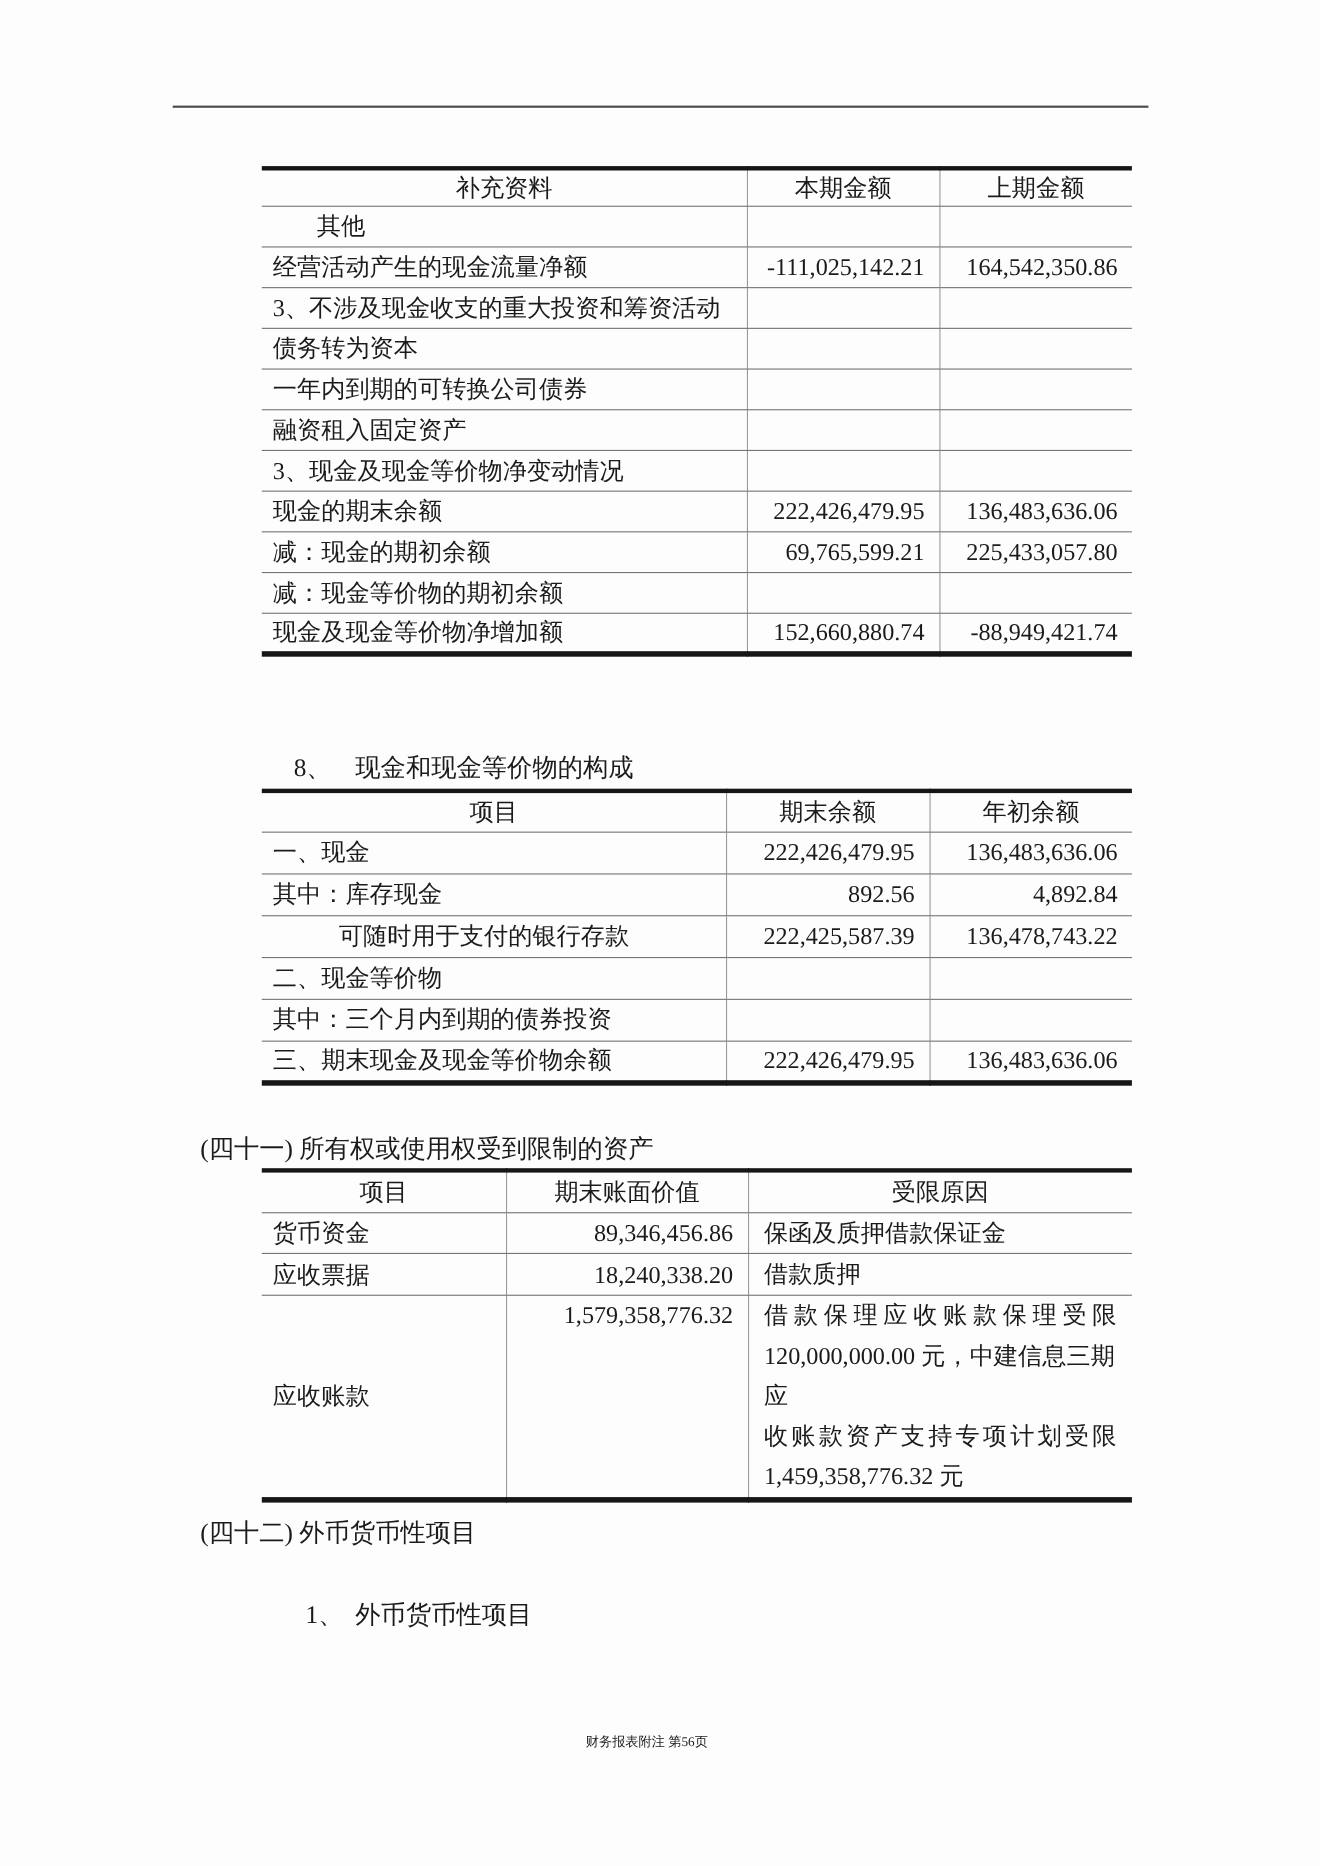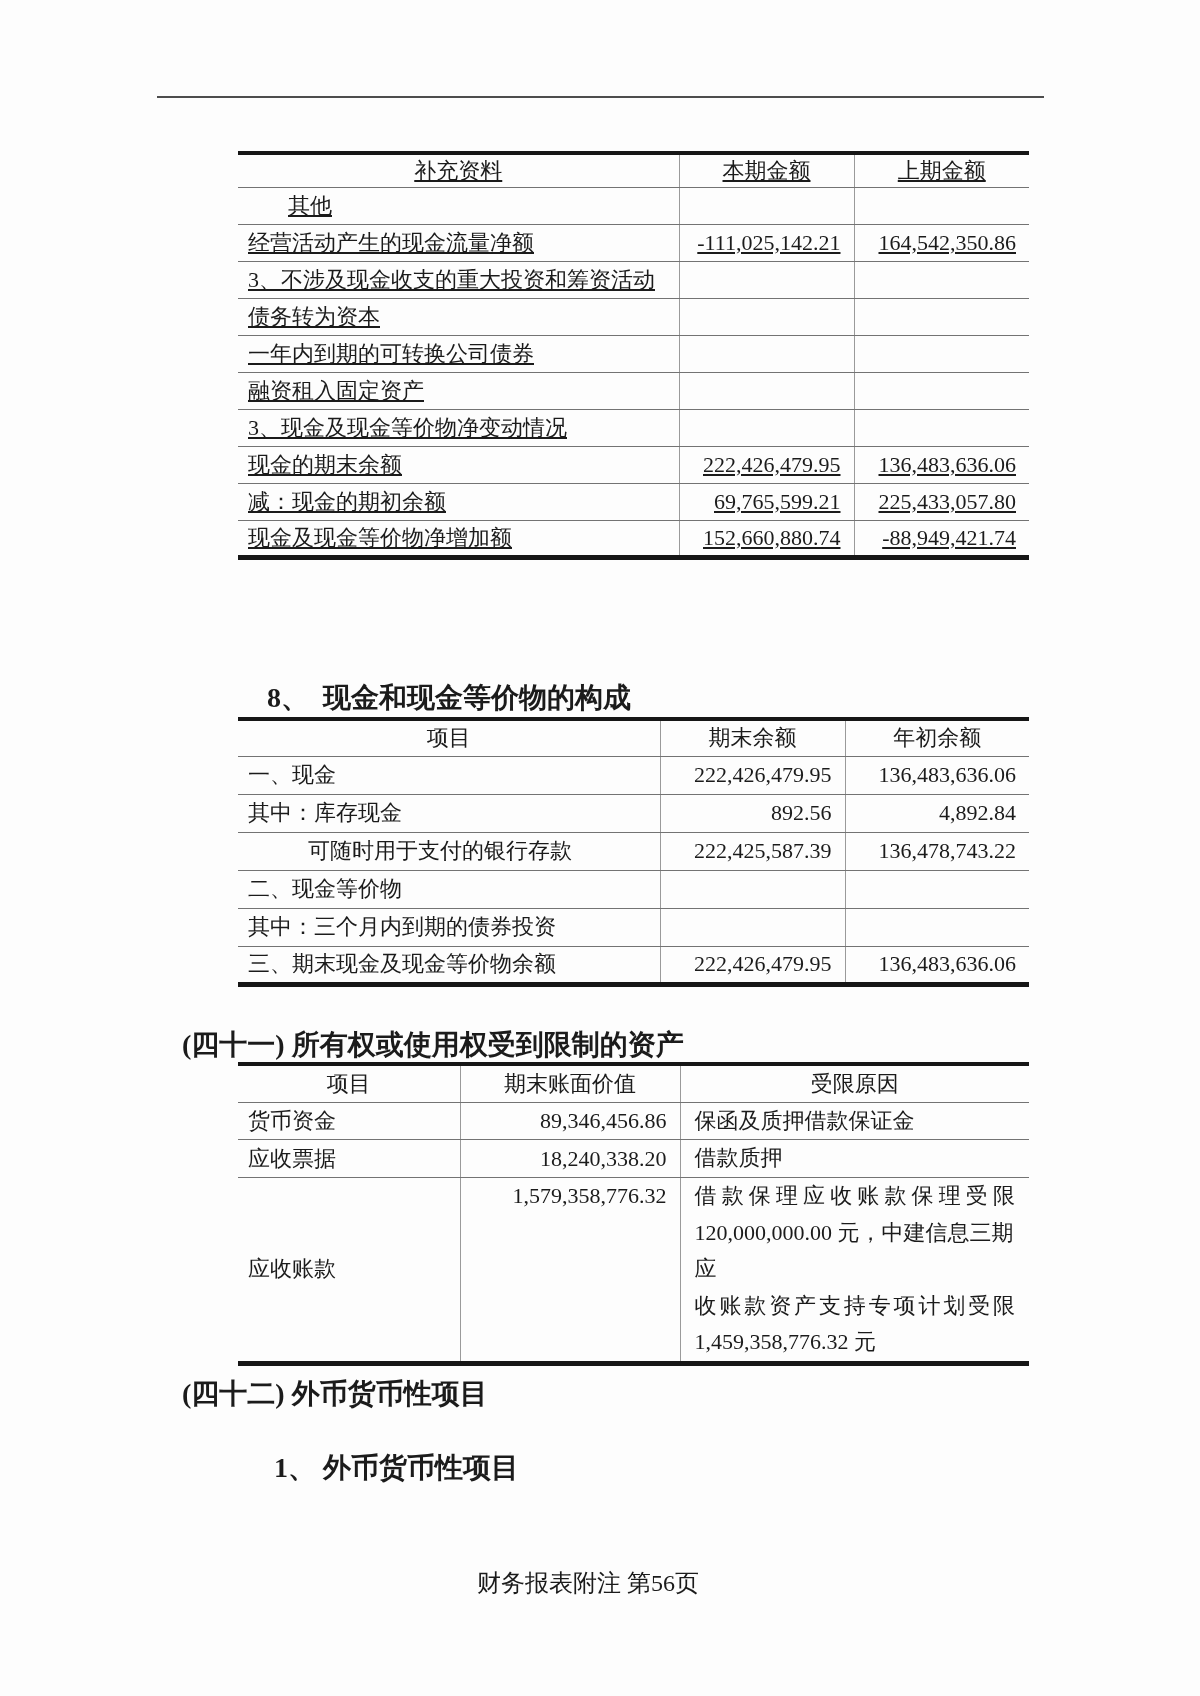--- a/index.html
+++ b/index.html
@@ -39,41 +39,41 @@
   .vtop{vertical-align:top;line-height:36.5px;}
   .vmid{vertical-align:middle;}
   .reason{
     padding:0 14px !important;
     white-space:normal !important;
     line-height:36.5px;
   }
   .rline{line-height:36.5px;}
   .jfull{text-align:justify;text-align-last:justify;}
   .heading{
-    font-weight:bold;
-    font-size:28px;
+    font-weight:normal;
+    font-size:23px;
     line-height:28px;
     white-space:nowrap;
   }
   .hnum{display:inline-block;width:56px;}
   .footer{
     width:1132px;
     text-align:center;
-    font-size:24px;
+    font-size:12px;
     line-height:28px;
     padding-left:44px;
     box-sizing:border-box;
   }
 </style>
 </head>
 <body>
 
 <div class="abs rule" style="left:157px;top:96px;width:887px;"></div>
 
-<table class="tbl abs" style="left:238px;top:151px;width:791px;text-decoration:underline;">
+<table class="tbl abs" style="left:238px;top:151px;width:791px;">
   <colgroup>
       <col style="width:441px">
       <col style="width:175px">
       <col style="width:175px">
     </colgroup>
   <tbody>
       <tr class="h34">
     <td class="c0 ctr">补充资料</td>
     <td class="c1 ctr">本期金额</td>
     <td class="ctr">上期金额</td>
@@ -115,20 +115,25 @@
   </tr>
   <tr class="h37">
     <td class="c0">现金的期末余额</td>
     <td class="c1 num">222,426,479.95</td>
     <td class="num">136,483,636.06</td>
   </tr>
   <tr class="h37">
     <td class="c0">减：现金的期初余额</td>
     <td class="c1 num">69,765,599.21</td>
     <td class="num">225,433,057.80</td>
+  </tr>
+  <tr class="h37">
+    <td class="c0">减：现金等价物的期初余额</td>
+    <td class="c1 num"></td>
+    <td class="num"></td>
   </tr>
   <tr class="h37 last">
     <td class="c0">现金及现金等价物净增加额</td>
     <td class="c1 num">152,660,880.74</td>
     <td class="num">-88,949,421.74</td>
   </tr>
 </tbody>
   </table>
 
 <div class="abs heading" style="left:267px;top:684px;">

